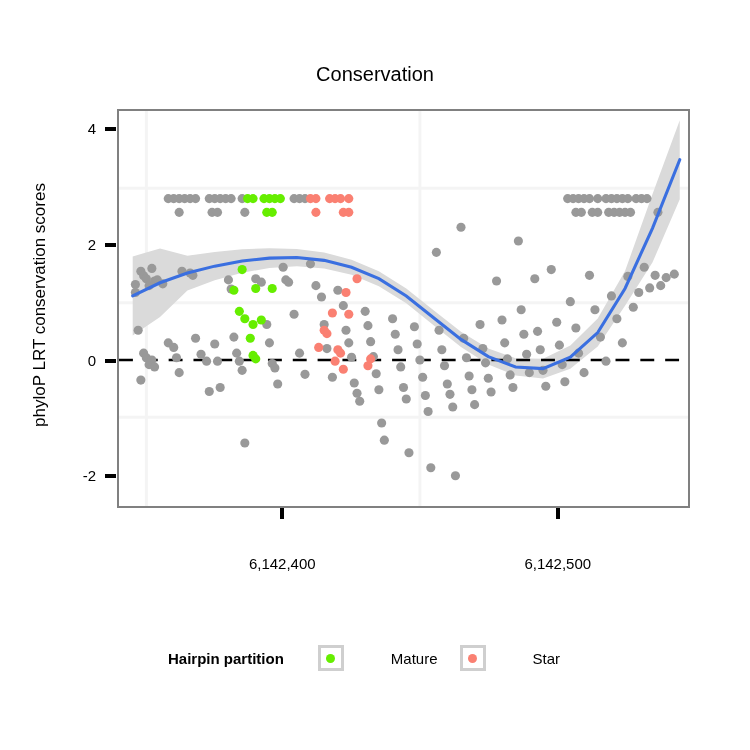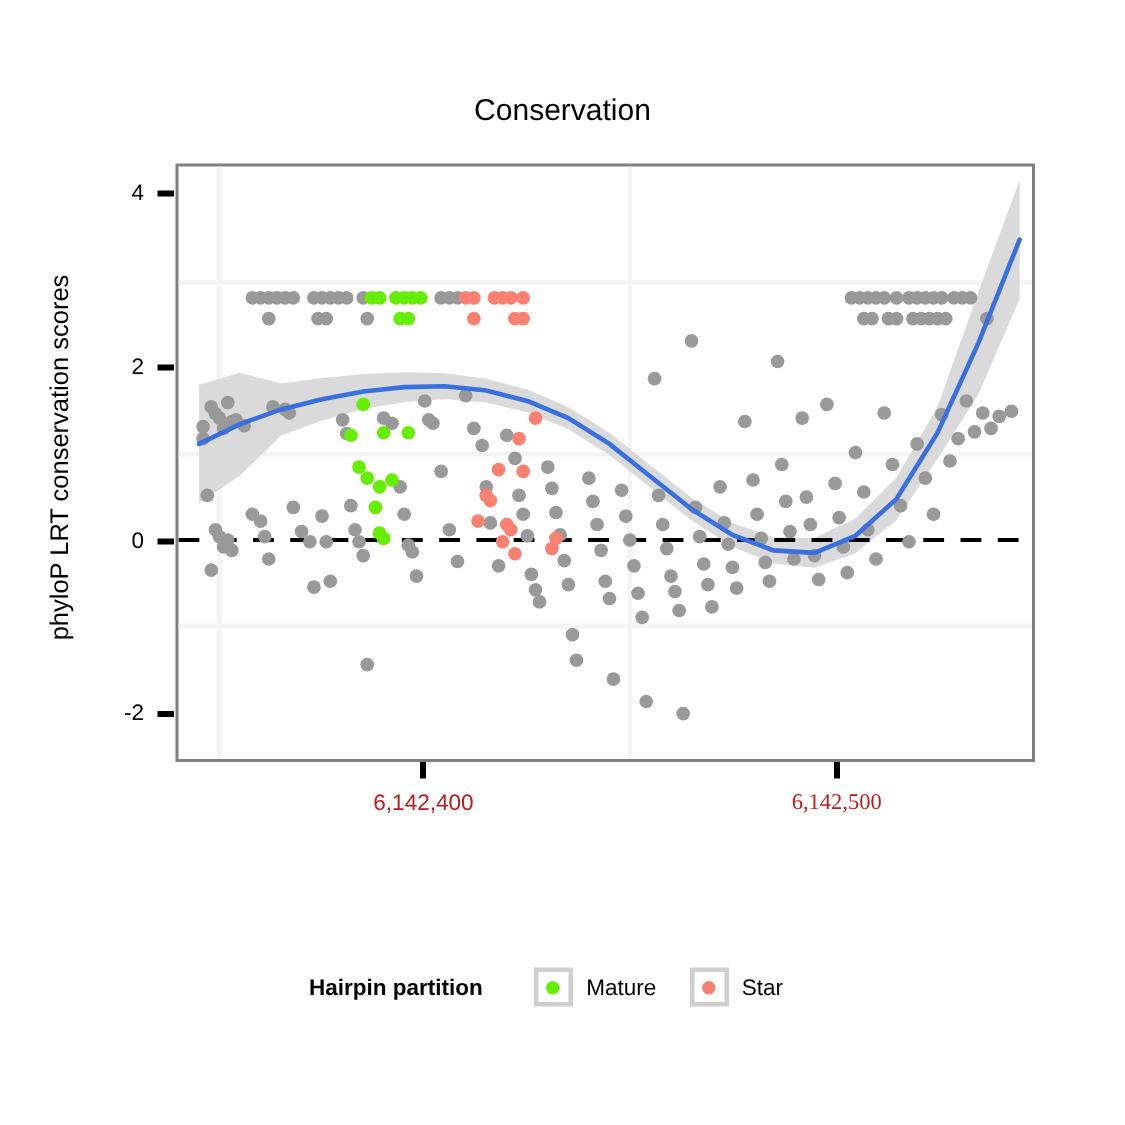--- a/index.html
+++ b/index.html
@@ -28,29 +28,29 @@
   #panel{
     position:absolute;left:117px;top:109px;width:573px;height:399px;
     background:#ffffff;border:2px solid #808080;box-sizing:border-box;
   }
   #plotsvg{position:absolute;left:0;top:0;width:100%;height:100%;}
 
   
   .ytick{position:absolute;width:11px;height:4px;background:#000;left:105px;}
   .ytick-lab{position:absolute;font-size:15px;color:#000;text-align:right;width:40px;}
   .xtick{position:absolute;width:4px;height:11px;background:#000;top:508px;}
-  .xtick-lab{position:absolute;font-size:15px;color:#b91c1c;text-align:center;width:140px;}
+  .xtick-lab{position:absolute;font-size:15px;color:#000000;text-align:center;width:140px;margin-top:28px;}
 
   
   #legend{
     position:absolute;left:0;top:645px;width:750px;
     display:flex;align-items:center;justify-content:center;gap:0px;
   }
   #legend .legend-title{font-size:15px;font-weight:bold;color:#000;margin-right:34px;}
-  .legend-item{display:flex;align-items:center;margin-right:22px;}
+  .legend-item{display:flex;align-items:center;margin-right:22px;gap:38px;}
   .legend-key{
     width:26px;height:26px;background:#ffffff;border:3px solid #cfcfcf;
     box-sizing:border-box;display:flex;align-items:center;justify-content:center;
     margin-right:9px;
   }
   .legend-dot{width:9px;height:9px;border-radius:50%;}
   .legend-lab{font-size:15px;color:#000;}
 </style>
 </head>
 <body>
@@ -313,21 +313,21 @@
       <div class="ytick-lab" style="left: 56px; top: 351.543px;">0</div>
       <div class="ytick" style="top: 242.891px;"></div>
       <div class="ytick-lab" style="left: 56px; top: 235.891px;">2</div>
       <div class="ytick" style="top: 127.239px;"></div>
       <div class="ytick-lab" style="left: 56px; top: 120.239px;">4</div>
     </div>
   <div id="xticks">
       <div class="xtick" style="left: 280.288px;"></div>
       <div class="xtick-lab" style="left: 212.288px; top: 527px;">6,142,400</div>
       <div class="xtick" style="left: 555.769px;"></div>
-      <div class="xtick-lab" style="left: 487.769px; top: 527px; font-family: Liberation Serif, serif;">6,142,500</div>
+      <div class="xtick-lab" style="left: 487.769px; top: 527px;">6,142,500</div>
     </div>
 
   <div id="legend">
     <div class="legend-title">Hairpin partition</div>
     <div id="legend-items" style="display:flex;align-items:center;">
         <div class="legend-item">
           <div class="legend-key">
             <div class="legend-dot" style="background: rgb(102, 238, 0);"></div>
           </div>
           <div class="legend-lab">Mature</div>

